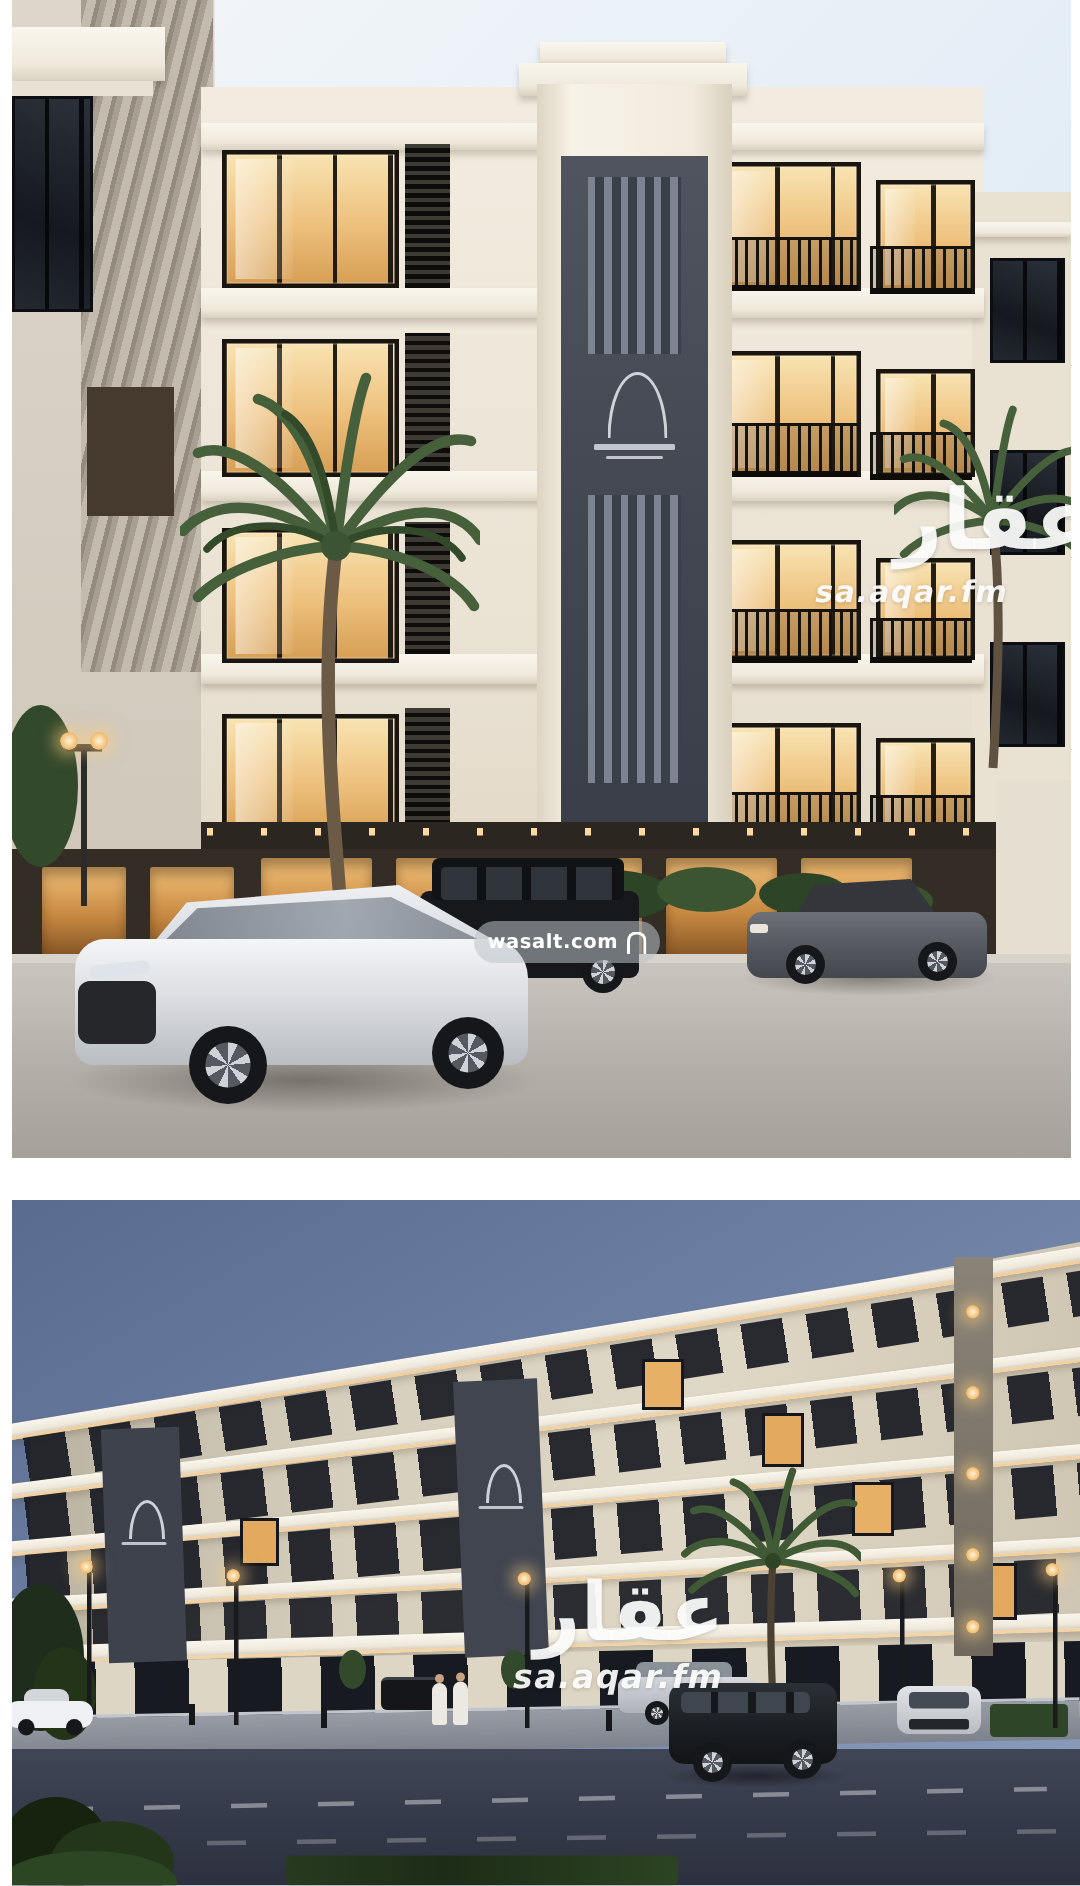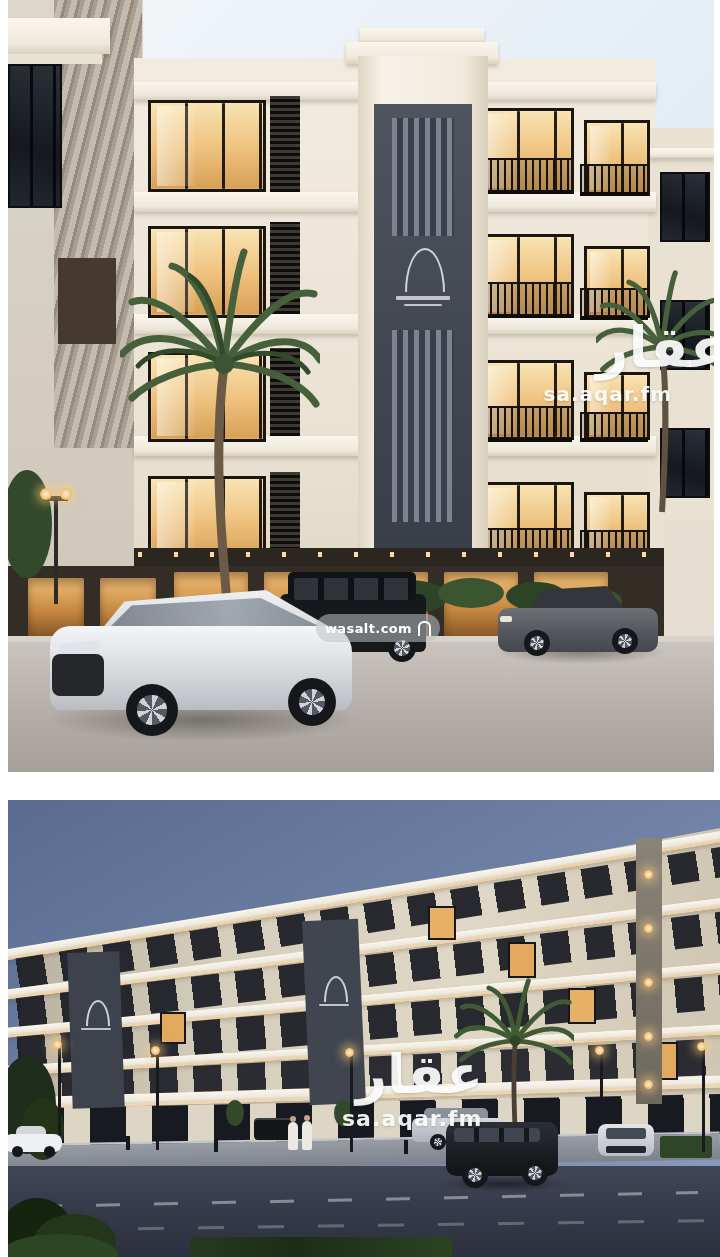--- a/index.html
+++ b/index.html
@@ -31,21 +31,21 @@
   .wheel>span{position:absolute;left:22%;top:22%;width:56%;height:56%;border-radius:50%;
       background:repeating-conic-gradient(#cfd3d8 0 25deg,#565a60 25deg 60deg);}
   .archlogo{border:2px solid rgba(232,235,240,.85);border-bottom:none;
       border-radius:50% 50% 0 0/100% 100% 0 0;}
   .logoline{position:absolute;background:rgba(225,228,234,.8);border-radius:1px;}
 
   
   .wm-ar{color:rgba(255,255,255,.92);font-weight:bold;direction:rtl;line-height:1;
       text-shadow:0 1px 3px rgba(0,0,0,.18);}
   .wm-dom{color:rgba(255,255,255,.92);font-weight:bold;line-height:1;
-      text-shadow:0 1px 3px rgba(0,0,0,.18);letter-spacing:1px;}
+      text-shadow:0 1px 3px rgba(0,0,0,.18);letter-spacing:1px;font-style:italic;}
 
   .wasalt-pill{display:flex;align-items:center;gap:6px;justify-content:center;
       background:rgba(188,194,201,.55);border-radius:14px;color:#fff;
       font-size:13px;font-weight:bold;letter-spacing:.4px;}
   .wasalt-door{display:inline-block;width:9px;height:13px;border:2px solid #fff;
       border-bottom:none;border-radius:6px 6px 0 0;}
 
   .lamp-glow{border-radius:50%;background:radial-gradient(circle,#fff3d8 0%,#f0b868 70%);
       box-shadow:0 0 10px 4px rgba(255,205,130,.55);}
   .pole{background:#2c2b28;}

